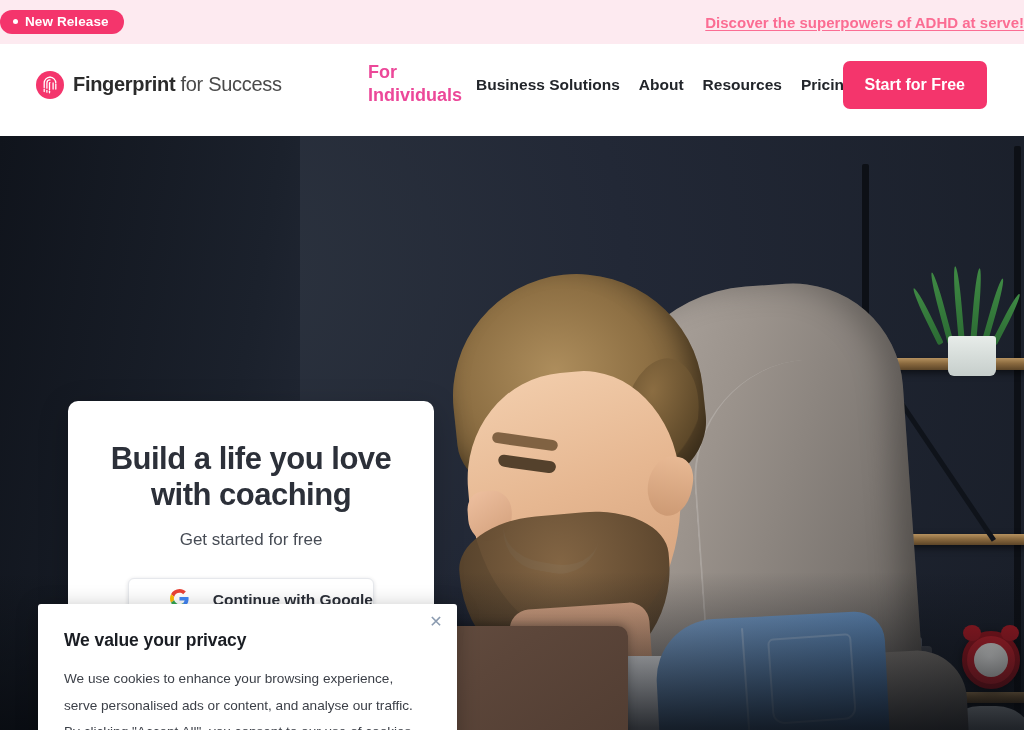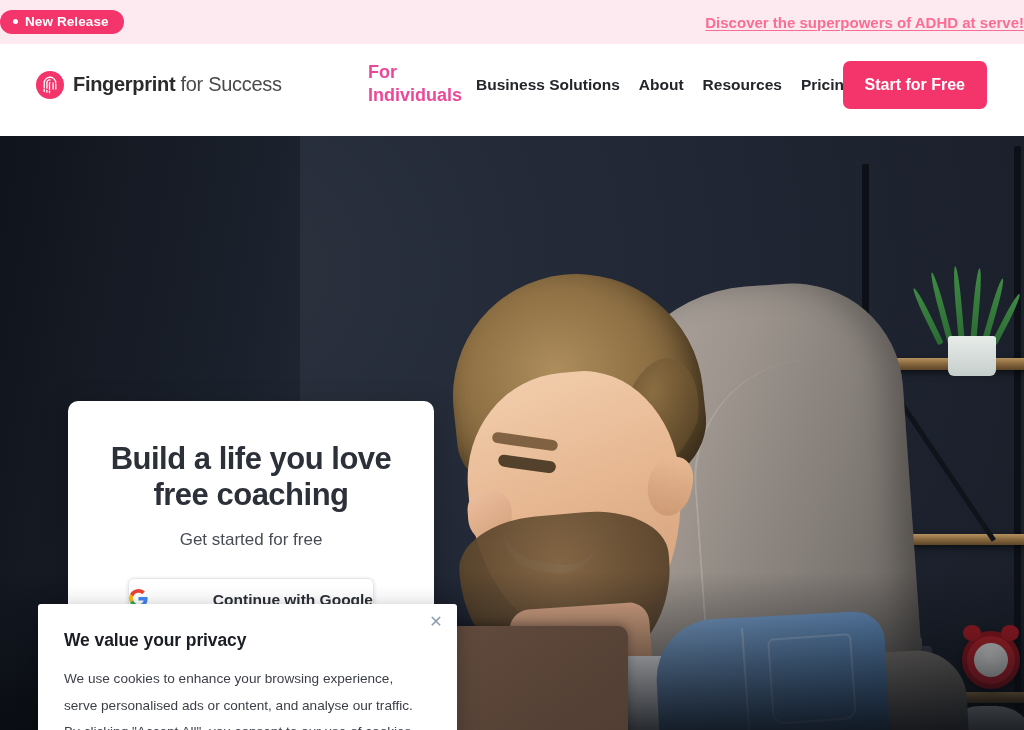--- a/index.html
+++ b/index.html
@@ -464,21 +464,21 @@
   .google-btn {
     margin: 28px auto 0;
     width: 246px;
     height: 44px;
     background: #ffffff;
     border: 1px solid #e6e8ec;
     border-radius: 6px;
     box-shadow: 0 1px 4px rgba(16,24,40,.14);
     display: flex;
     align-items: center;
-    justify-content: space-between;
+    justify-content: flex-end;
     gap: 24px;
     cursor: pointer;
     font-family: inherit;
   }
   .google-btn .g-label {
     font-size: 15.5px;
     font-weight: 700;
     color: #2c3039;
   }
 
@@ -637,21 +637,21 @@
       <div class="wall-bottom-dark"></div>
 
       <div class="laptop-lid"></div>
       <div class="desk"></div>
       <div class="desk-dark"></div>
     </div>
 
     <div class="hero-card">
       <h1 class="hero-title">
         <span>Build a life you love</span><br>
-        <span>free coaching</span>
+        <span>with coaching</span>
       </h1>
       <p class="hero-sub">Get started for free</p>
       <button class="google-btn">
         <span>
           <svg width="19" height="19" viewBox="0 0 48 48">
             <path fill="#EA4335" d="M24 9.5c3.54 0 6.71 1.22 9.21 3.6l6.85-6.85C35.9 2.38 30.47 0 24 0 14.62 0 6.51 5.38 2.56 13.22l7.98 6.19C12.43 13.72 17.74 9.5 24 9.5z"></path>
             <path fill="#4285F4" d="M46.98 24.55c0-1.57-.15-3.09-.38-4.55H24v9.02h12.94c-.58 2.96-2.26 5.48-4.78 7.18l7.73 6c4.51-4.18 7.09-10.36 7.09-17.65z"></path>
             <path fill="#FBBC05" d="M10.53 28.59c-.48-1.45-.76-2.99-.76-4.59s.27-3.14.76-4.59l-7.98-6.19C.92 16.46 0 20.12 0 24c0 3.88.92 7.54 2.56 10.78l7.97-6.19z"></path>
             <path fill="#34A853" d="M24 48c6.48 0 11.93-2.13 15.89-5.81l-7.73-6c-2.15 1.45-4.92 2.3-8.16 2.3-6.26 0-11.57-4.22-13.47-9.91l-7.98 6.19C6.51 42.62 14.62 48 24 48z"></path>
           </svg>

